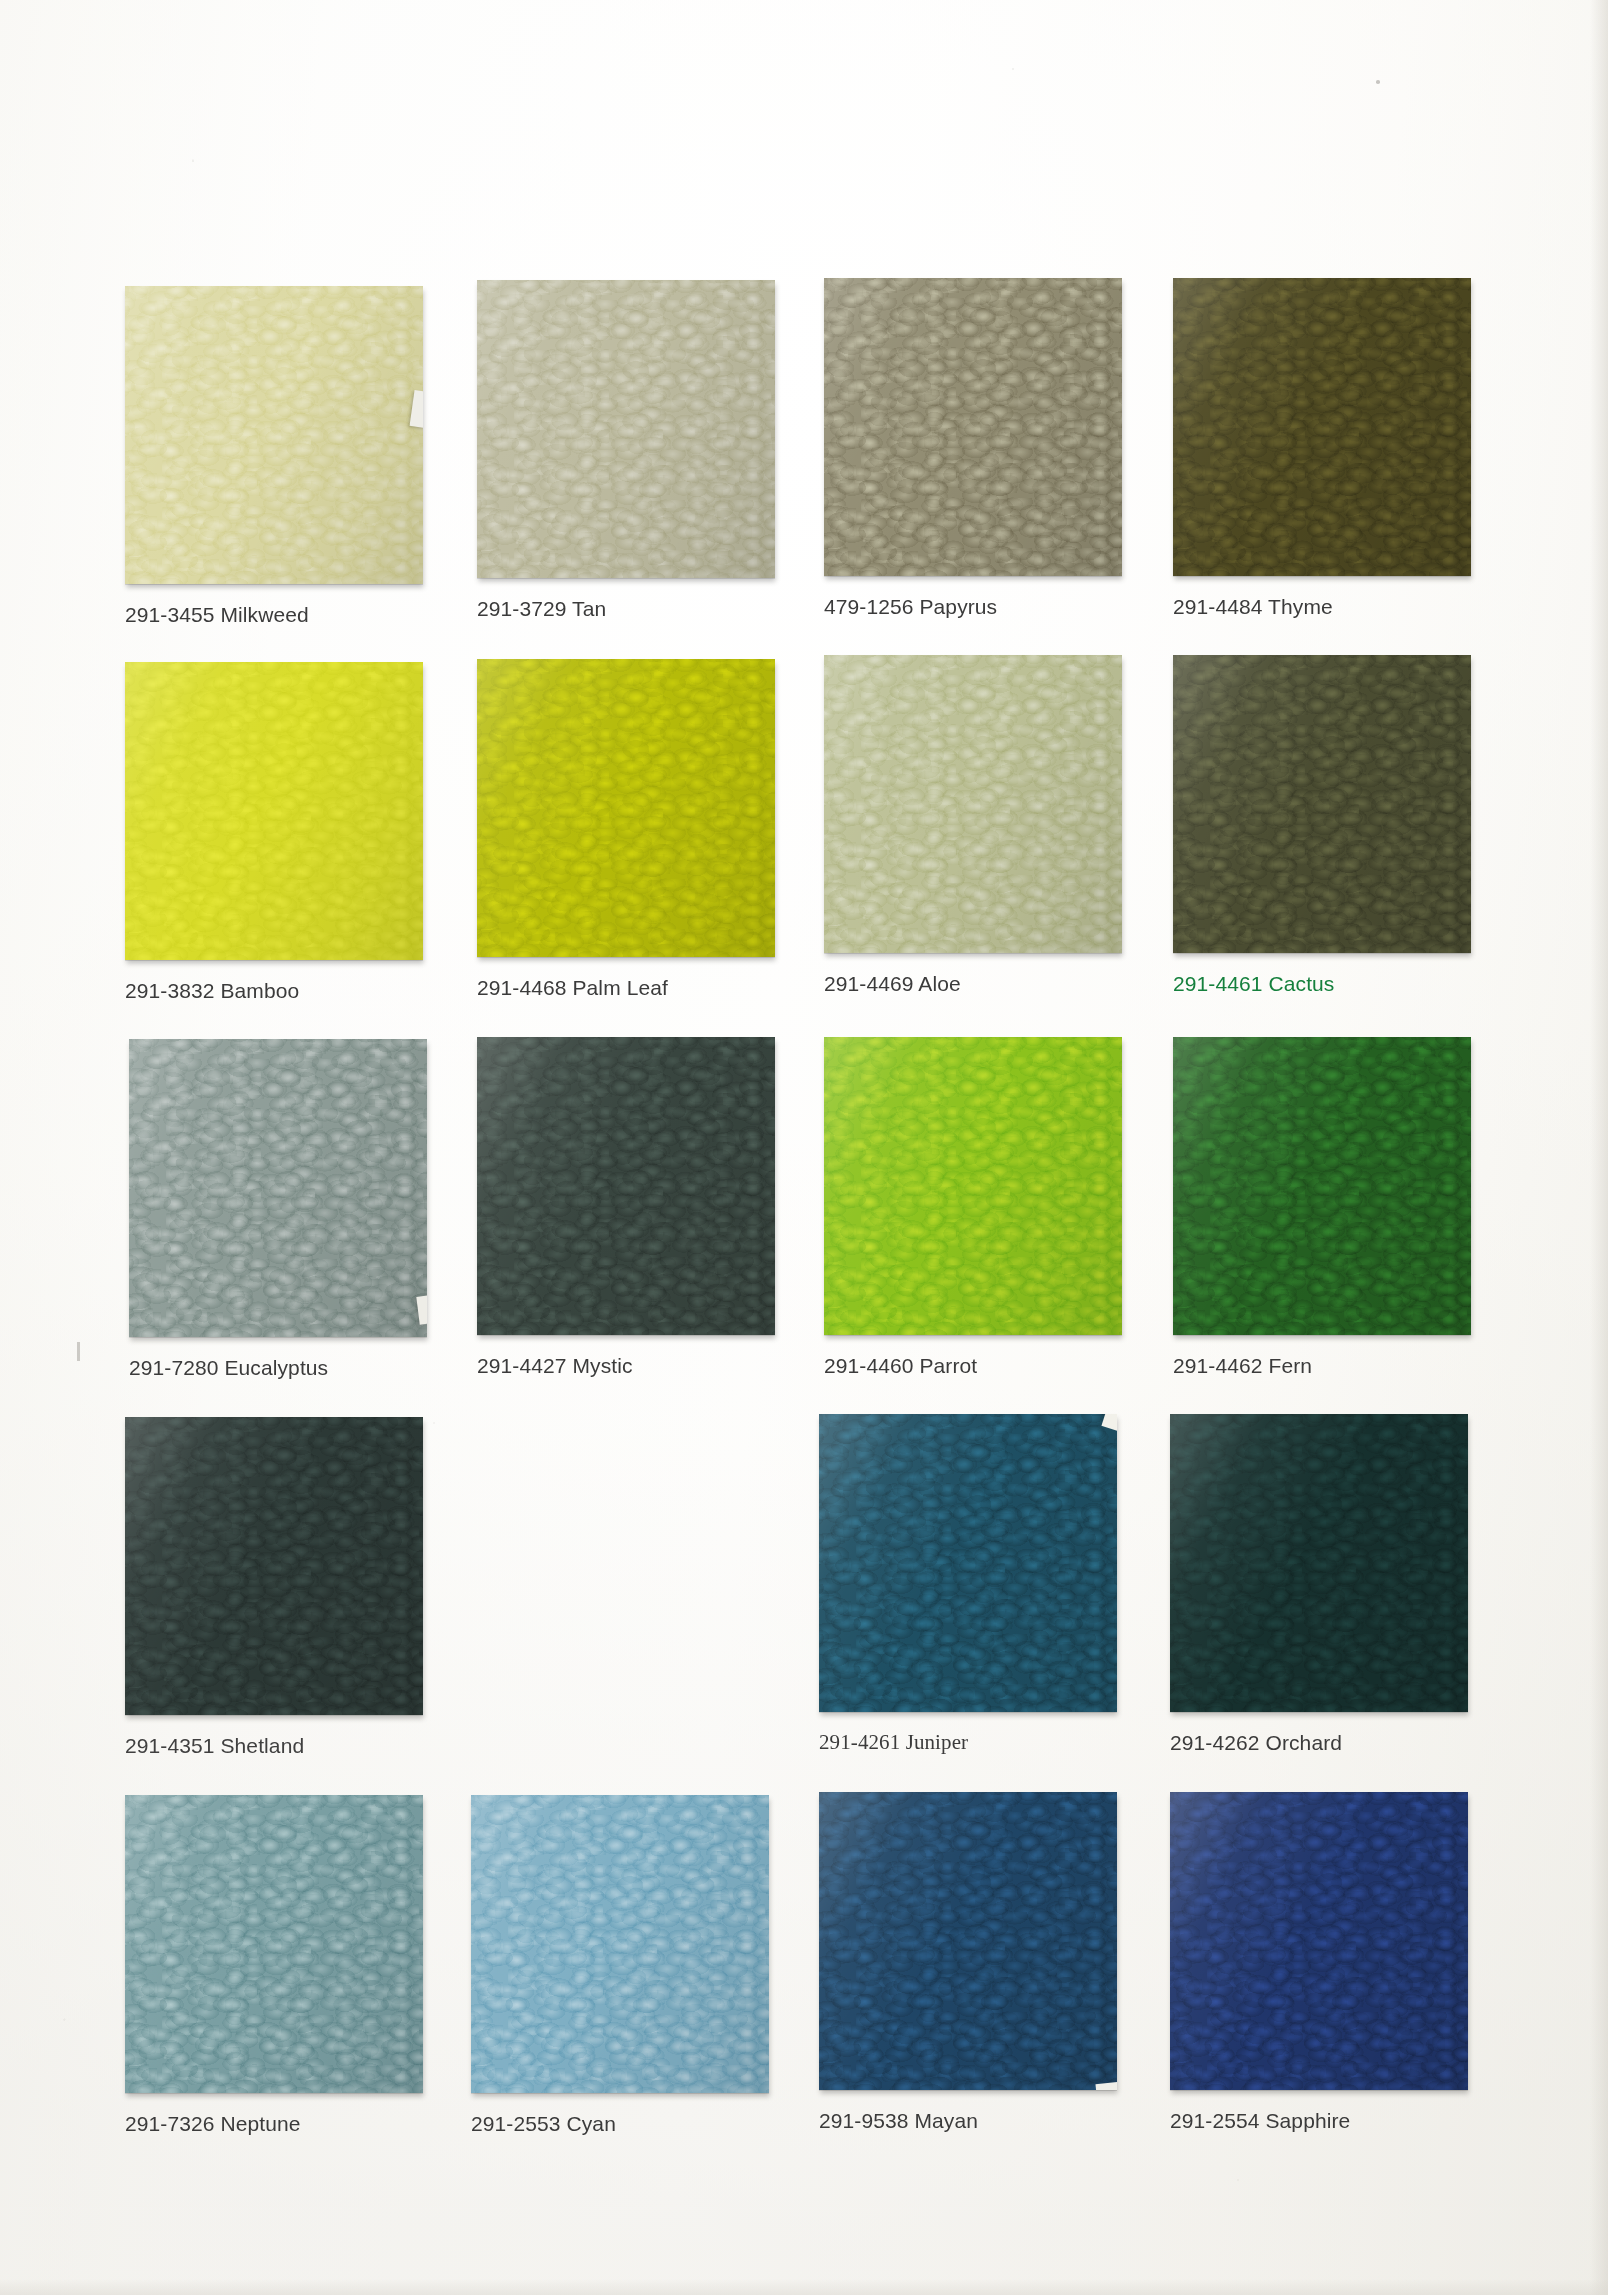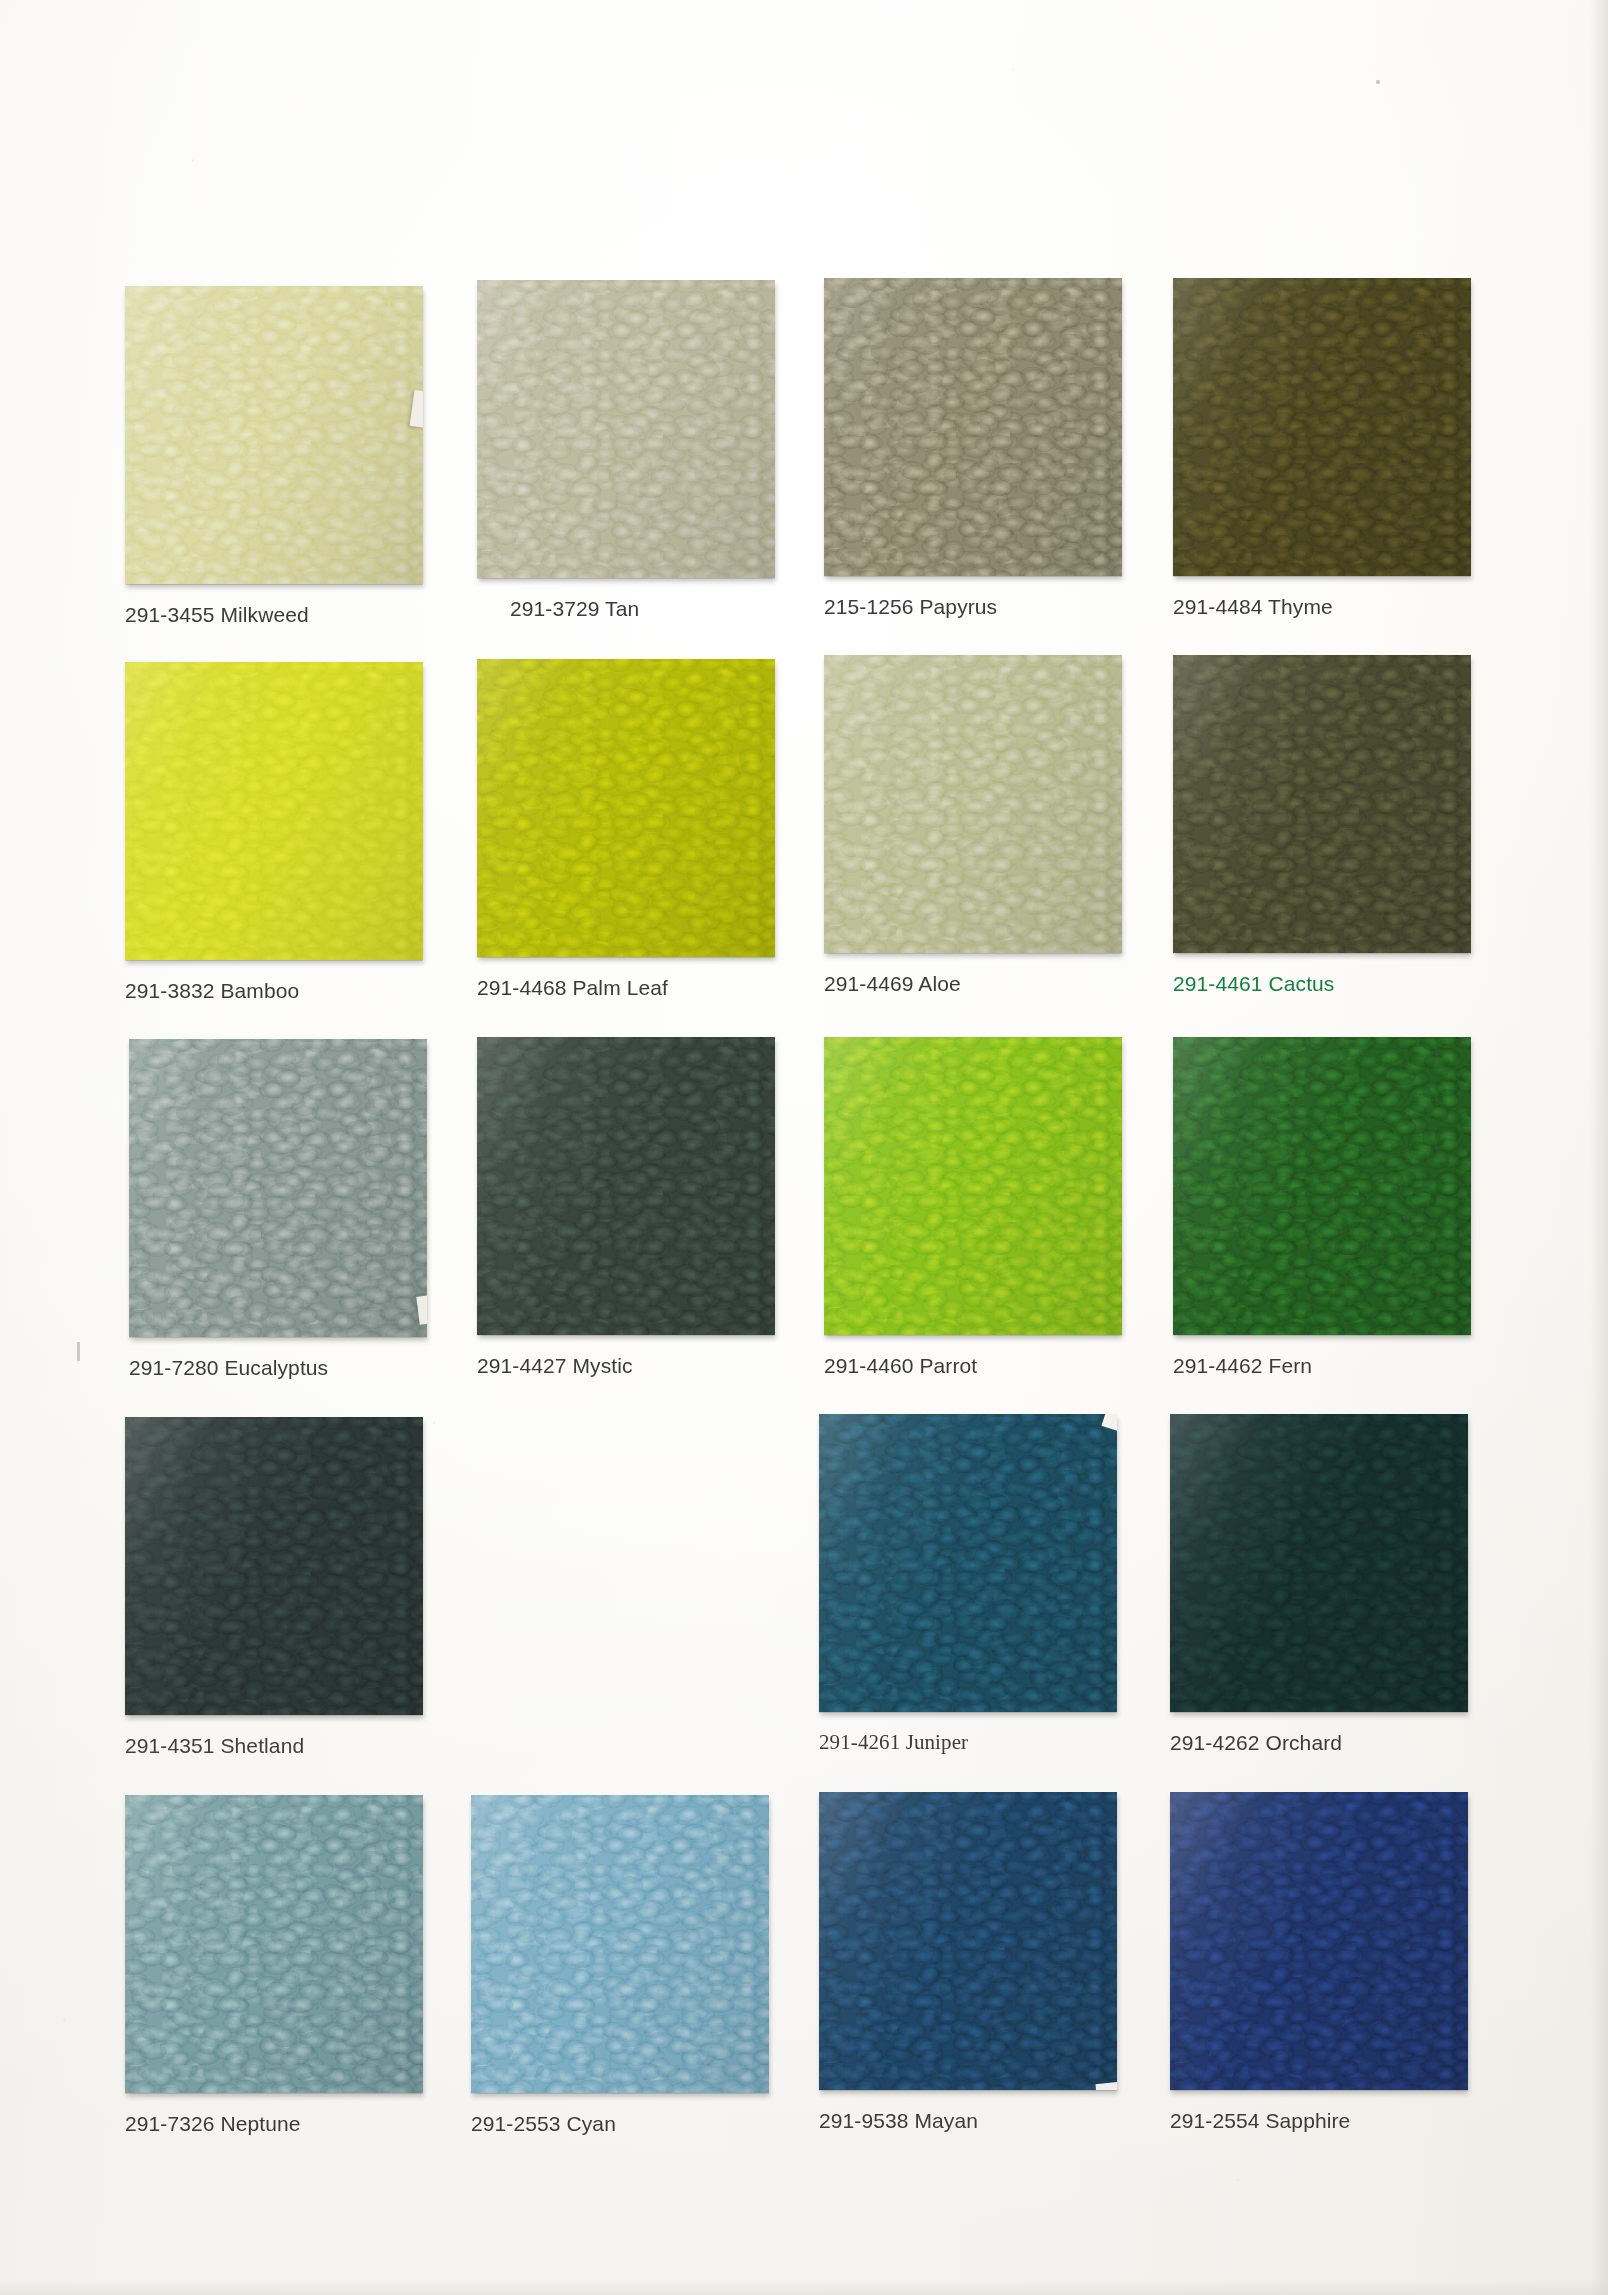--- a/index.html
+++ b/index.html
@@ -151,29 +151,29 @@
         <div class="curl" style="right:-4.3px; top:105px; width:15.6px; height:36px; background:#efeee8; transform:rotate(8deg); box-shadow:-1.4px 1.4px 2.8px rgba(0,0,0,0.18);"></div>
       </div>
       <div class="label" style="color: rgb(59, 59, 59);">291-3455 Milkweed</div>
     </div>
 
     <div class="swatch-cell" style="left:477px; top:280px;">
       <div class="chip" style="background-color: rgb(189, 187, 160);">
         <div class="grain"></div>
         <div class="sheen"></div>
       </div>
-      <div class="label" style="color: rgb(59, 59, 59); margin-left: 33px;">291-3729 Tan</div>
+      <div class="label" style="color: rgb(59, 59, 59);">291-3729 Tan</div>
     </div>
 
     <div class="swatch-cell" style="left:824px; top:278px;">
       <div class="chip" style="background-color: rgb(145, 140, 114);">
         <div class="grain"></div>
         <div class="sheen"></div>
       </div>
-      <div class="label" style="color: rgb(59, 59, 59);">215-1256 Papyrus</div>
+      <div class="label" style="color: rgb(59, 59, 59);">479-1256 Papyrus</div>
     </div>
 
     <div class="swatch-cell" style="left:1173px; top:278px;">
       <div class="chip" style="background-color: rgb(76, 71, 32);">
         <div class="grain"></div>
         <div class="sheen"></div>
       </div>
       <div class="label" style="color: rgb(59, 59, 59);">291-4484 Thyme</div>
     </div>
 

